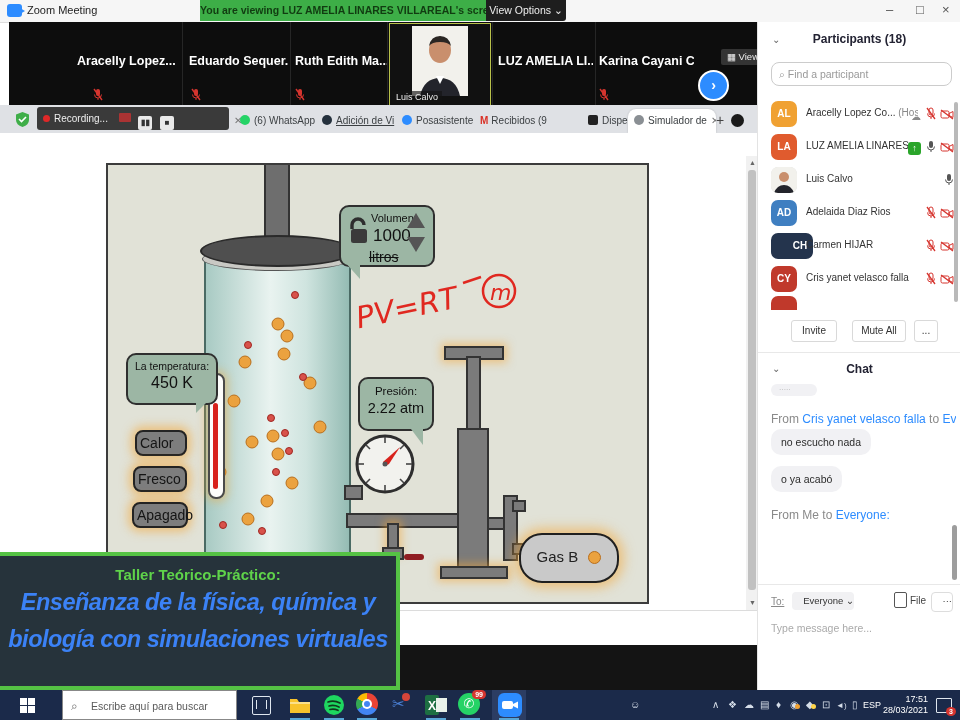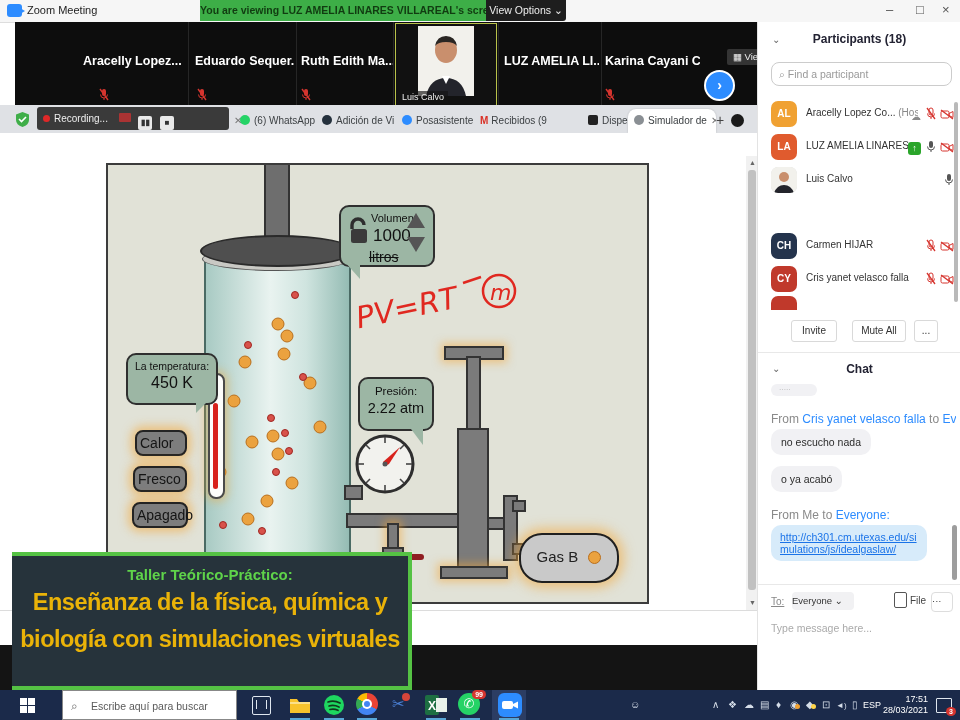--- a/index.html
+++ b/index.html
@@ -11,21 +11,21 @@
   #titlebar{left:0;top:0;width:960px;height:22px;background:#f6f6f6;border-bottom:1px solid #ddd;}
   .zoom-cam-icon{left:7px;top:4px;width:15px;height:13px;background:#2d8cff;border-radius:3px;}
   .zoom-cam-icon:after{content:"";position:absolute;right:-3px;top:3.5px;border-left:5px solid #2d8cff;
     border-top:3px solid transparent;border-bottom:3px solid transparent;}
   #share-banner{left:200px;top:0;width:286px;height:21px;background:#3dae47;color:#113c11;
     font-size:10.5px;font-weight:bold;text-align:center;line-height:21px;}
   #view-options{left:486px;top:0;width:80px;height:21px;background:#1e1e1e;color:#eee;font-size:10.5px;
     text-align:center;line-height:21px;border-radius:0 0 3px 0;}
   .winctl{top:3px;color:#555;font-size:13px;line-height:14px;}
   
-  #strip{left:15px;top:22px;width:757px;height:83px;background:#0d0d0d;text-decoration:underline;}
+  #strip{left:9px;top:22px;width:757px;height:83px;background:#0d0d0d;text-decoration:underline;}
   .tile-name{color:#fff;font-weight:bold;font-size:12.5px;top:32px;}
   .tile-sep{top:0;width:1px;height:83px;background:#262626;}
   .mic-off-sm{width:10px;height:13px;}
   #luis-tile{left:380px;top:1px;width:100px;height:81px;border:1px solid #b9c24a;background:#111;}
   #luis-photo{left:22px;top:2px;width:56px;height:70px;background:#f4f3ef;}
   #luis-name{left:2px;bottom:2px;background:rgba(20,20,20,.65);color:#eee;font-size:9px;padding:1px 4px;}
   #next-btn{left:689px;top:48px;width:27px;height:27px;border-radius:50%;background:#2d8cff;border:2px solid #fff;
     color:#fff;font-size:14px;font-weight:bold;text-align:center;line-height:26px;}
   #view-btn{left:712px;top:27px;width:44px;height:16px;background:rgba(60,60,60,.85);color:#eee;font-size:9.5px;
     text-align:center;line-height:16px;border-radius:2px;}
@@ -87,25 +87,25 @@
   .picons{right:2px;top:8px;}
   .share-badge{display:inline-block;width:13px;height:13px;background:#2aa52a;border-radius:3px;color:#fff;
     font-size:9px;text-align:center;line-height:13px;vertical-align:middle;}
   .pbtn{top:298px;height:20px;border:1px solid #d9d9d9;border-radius:3px;color:#333;font-size:10px;
     text-align:center;line-height:20px;background:#fff;}
   .chat-meta{font-size:12px;color:#8a8a8a;}
   .chat-meta b{color:#2d8cff;font-weight:normal;}
   .bubble{background:#f1f1f4;border-radius:10px;color:#2b2b2b;font-size:10.5px;padding:7px 10px;}
   #link-bubble{background:#d7ebfa;border-radius:10px;padding:6px 9px;font-size:10.5px;}
   #link-bubble span{color:#1a73e8;text-decoration:underline;display:block;}
-  .pill{background:#f1f1f3;border-radius:4px;color:#333;font-size:9.5px;text-align:left;}
-  
-  #banner{left:12px;top:552px;width:396px;height:130px;background:#26333b;border:4px solid #55c244;border-left:none;z-index:6;}
+  .pill{background:#f1f1f3;border-radius:4px;color:#333;font-size:9.5px;text-align:right;}
+  
+  #banner{left:0;top:552px;width:396px;height:130px;background:#26333b;border:4px solid #55c244;border-left:none;z-index:6;}
   #banner-kicker{width:100%;top:10px;text-align:center;color:#5fd34a;font-size:15px;font-weight:bold;}
-  .banner-line{width:100%;text-align:center;color:#eab308;font-size:23.5px;font-weight:bold;letter-spacing:-.5px;}
+  .banner-line{width:100%;text-align:center;color:#3b82f6;font-size:23.5px;font-weight:bold;letter-spacing:-.5px;font-style:italic;}
   
   #taskbar{left:0;top:690px;width:960px;height:30px;background:#1b2a4a;z-index:7;}
   #tb-search{left:62px;top:0;width:175px;height:30px;background:#fff;border:1px solid #888;color:#5a5a5a;
     font-size:10.5px;line-height:30px;padding-left:28px;box-sizing:border-box;}
   .tb-ic{top:3px;width:24px;height:24px;}
   .runline{top:28px;width:20px;height:2px;background:#58a6d6;}
   .tray-g{top:9px;color:#d5dde8;font-size:10px;}
   #clock{left:880px;top:4px;width:48px;color:#fff;font-size:9px;text-align:right;line-height:11px;}
   .badge{position:absolute;background:#d6352f;color:#fff;border-radius:7px;font-size:7px;line-height:9px;padding:0 3px;font-weight:bold;}
   
@@ -177,21 +177,21 @@
   </div>
 
   <div id="tabbar" class="abs">
     <svg class="abs" style="left:16px;top:7px;" width="13" height="15" viewBox="0 0 13 15">
         <path d="M6.5 0 L13 2.5 V8 q0 5 -6.5 7 Q0 13 0 8 V2.5z" fill="#3fae49"></path>
         <path d="M3 7 l2.5 2.5 L10 5" stroke="#fff" stroke-width="1.6" fill="none"></path>
       </svg>
     <div class="abs tab nowrap" style="left:218px;width:12px;line-height:24px;">5-</div>
     <div class="abs tab" style="left:230px;line-height:24px;"><span class="x">✕</span></div>
     <div class="abs tab nowrap" style="left:240px;width:78px;line-height:24px;"><span class="fav" style="background:#25d366;"></span><span>(6) WhatsApp</span></div>
-    <div class="abs tab nowrap" style="left:322px;width:76px;line-height:24px;"><span class="fav" style="background:#24303c;"></span><span>Adición de Vi</span></div>
+    <div class="abs tab nowrap" style="left:322px;width:76px;line-height:24px;text-decoration:underline;"><span class="fav" style="background:#24303c;"></span><span>Adición de Vi</span></div>
     <div class="abs tab nowrap" style="left:402px;width:74px;line-height:24px;"><span class="fav" style="background:#2d8cff;"></span><span>Posasistente</span></div>
     <div class="abs tab nowrap" style="left:480px;width:72px;line-height:24px;"><span style="color:#d93025;font-weight:bold;margin-right:3px;">M</span><span>Recibidos (9</span><span class="x">✕</span></div>
     <div class="abs tab nowrap" style="left:556px;width:70px;line-height:24px;padding-left:32px;"><span class="fav" style="background:#222;border-radius:2px;"></span><span>Dispersión d</span></div>
     <div id="tab-active" class="abs tab nowrap" style="left:628px;width:82px;line-height:24px;padding-left:6px;"><span class="fav" style="background:#8a8f94;"></span><span>Simulador de</span><span class="x">✕</span></div>
     <div class="abs tab" style="left:716px;font-size:14px;line-height:22px;color:#444;">+</div>
     <div class="abs" style="left:731px;top:9px;width:13px;height:13px;border-radius:50%;background:#1a1a1a;"></div>
   </div>
 
   <div id="rec-overlay" class="abs">
     <span class="rec-dot"></span><span>Recording...</span>
@@ -397,22 +397,38 @@
           </svg>
       </div>
       <div class="abs pname nowrap">Luis Calvo</div>
       <div class="abs picons">
         <svg width="10" height="13" viewBox="0 0 10 13">
             <rect x="3" y="1" width="4" height="7" rx="2" fill="#555"></rect>
             <path d="M1.5 6.5a3.5 3.5 0 0 0 7 0M5 10v2" stroke="#555" fill="none"></path>
           </svg>
       </div>
     </div>
+    <div class="abs prow" style="top:175px;">
+      <div class="abs pavatar" style="background:#3f7fc1;">AD</div>
+      <div class="abs pname nowrap">Adelaida Diaz Rios</div>
+      <div class="abs picons">
+        <svg width="10" height="13" viewBox="0 0 10 13">
+            <rect x="3" y="1" width="4" height="7" rx="2" fill="none" stroke="#d6352f"></rect>
+            <path d="M1.5 6.5a3.5 3.5 0 0 0 7 0M5 10v2" stroke="#d6352f" fill="none"></path>
+            <line x1="1" y1="1" x2="9" y2="12" stroke="#d6352f" stroke-width="1.3"></line>
+          </svg>
+        <svg width="14" height="11" viewBox="0 0 14 11">
+            <rect x="1" y="2" width="8" height="7" rx="1.5" fill="none" stroke="#d6352f"></rect>
+            <path d="M9 4.5 l4 -2 v6 l-4 -2z" fill="none" stroke="#d6352f"></path>
+            <line x1="1" y1="1" x2="13" y2="10" stroke="#d6352f" stroke-width="1.3"></line>
+          </svg>
+      </div>
+    </div>
     <div class="abs prow" style="top:208px;">
-      <div class="abs pavatar" style="background:#24344d;">CH</div>
+      <div class="abs pavatar" style="background:#24344d;padding-left:16px;">CH</div>
       <div class="abs pname nowrap">Carmen HIJAR</div>
       <div class="abs picons">
         <svg width="10" height="13" viewBox="0 0 10 13">
             <rect x="3" y="1" width="4" height="7" rx="2" fill="none" stroke="#d6352f"></rect>
             <path d="M1.5 6.5a3.5 3.5 0 0 0 7 0M5 10v2" stroke="#d6352f" fill="none"></path>
             <line x1="1" y1="1" x2="9" y2="12" stroke="#d6352f" stroke-width="1.3"></line>
           </svg>
         <svg width="14" height="11" viewBox="0 0 14 11">
             <rect x="1" y="2" width="8" height="7" rx="1.5" fill="none" stroke="#d6352f"></rect>
             <path d="M9 4.5 l4 -2 v6 l-4 -2z" fill="none" stroke="#d6352f"></path>
@@ -444,24 +460,20 @@
     <div class="abs pbtn" style="left:156px;width:22px;">...</div>
     <div class="abs" style="left:0;top:330px;width:203px;height:1px;background:#e8e8e8;"></div>
 
     <div class="abs" style="left:14px;top:341px;color:#666;font-size:10px;">⌄</div>
     <div class="abs pnl-hdr" style="left:0;top:340px;width:203px;text-align:center;">Chat</div>
     <div class="abs bubble" style="left:13px;top:362px;width:30px;height:4px;padding:4px 8px;color:#bbb;font-size:7px;line-height:4px;overflow:hidden;">·····</div>
     <div class="abs chat-meta nowrap" style="left:13px;top:390px;width:185px;"><span>From </span><b>Cris yanet velasco falla</b><span> to </span><b>Everyone:</b></div>
     <div class="abs bubble" style="left:13px;top:407px;">no escucho nada</div>
     <div class="abs bubble" style="left:13px;top:444px;">o ya acabó</div>
     <div class="abs chat-meta nowrap" style="left:13px;top:486px;width:185px;"><span>From Me to </span><b>Everyone:</b></div>
-    <div id="link-bubble" class="abs" style="left:13px;top:503px;width:138px;">
-      <span>http://ch301.cm.utexas.edu/si</span>
-      <span>mulations/js/idealgaslaw/</span>
-    </div>
     <div class="abs sb-thumb" style="left:194px;top:503px;width:5px;height:55px;background:#9d9d9d;"></div>
     <div class="abs" style="left:0;top:562px;width:203px;height:1px;background:#e8e8e8;"></div>
 
     <div class="abs" style="left:13px;top:574px;color:#888;font-size:10px;text-decoration:underline;">To:</div>
     <div class="abs pill" style="left:34px;top:570px;width:62px;height:18px;line-height:18px;"><span>Everyone</span> ⌄</div>
     <div class="abs" style="left:136px;top:570px;width:11px;height:14px;border:1.2px solid #555;border-radius:2px;"></div>
     <div class="abs" style="left:152px;top:573px;color:#444;font-size:10px;">File</div>
     <div class="abs pill" style="left:173px;top:570px;width:20px;height:18px;line-height:16px;border:1px solid #ddd;background:#fff;">···</div>
     <div class="abs nowrap" style="left:13px;top:600px;width:180px;color:#aaa;font-size:10.5px;">Type message here...</div>
   </div>

